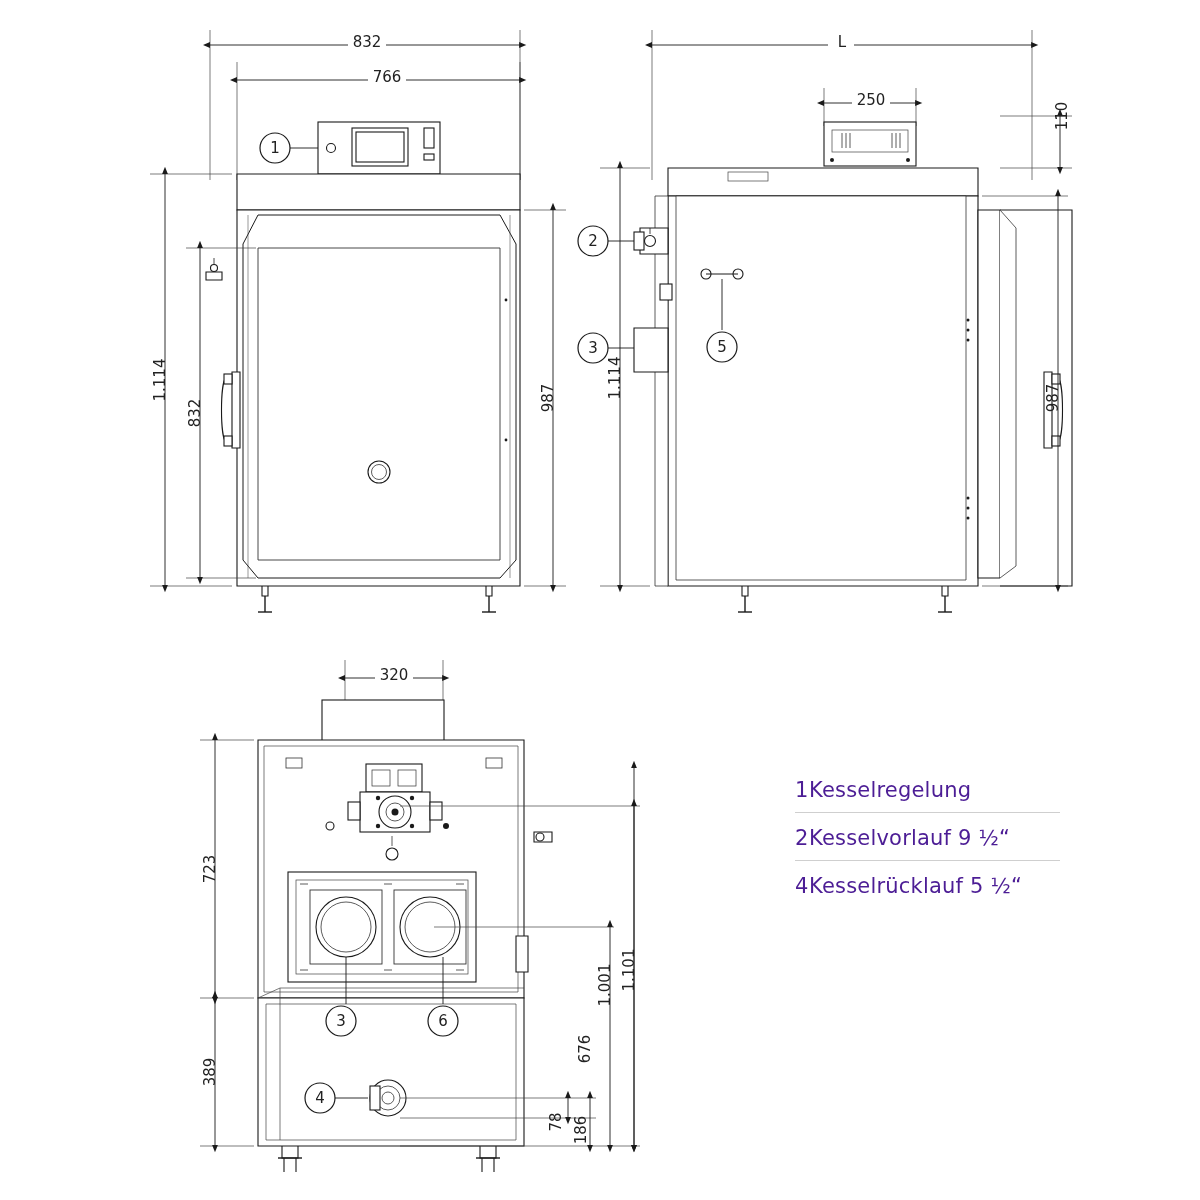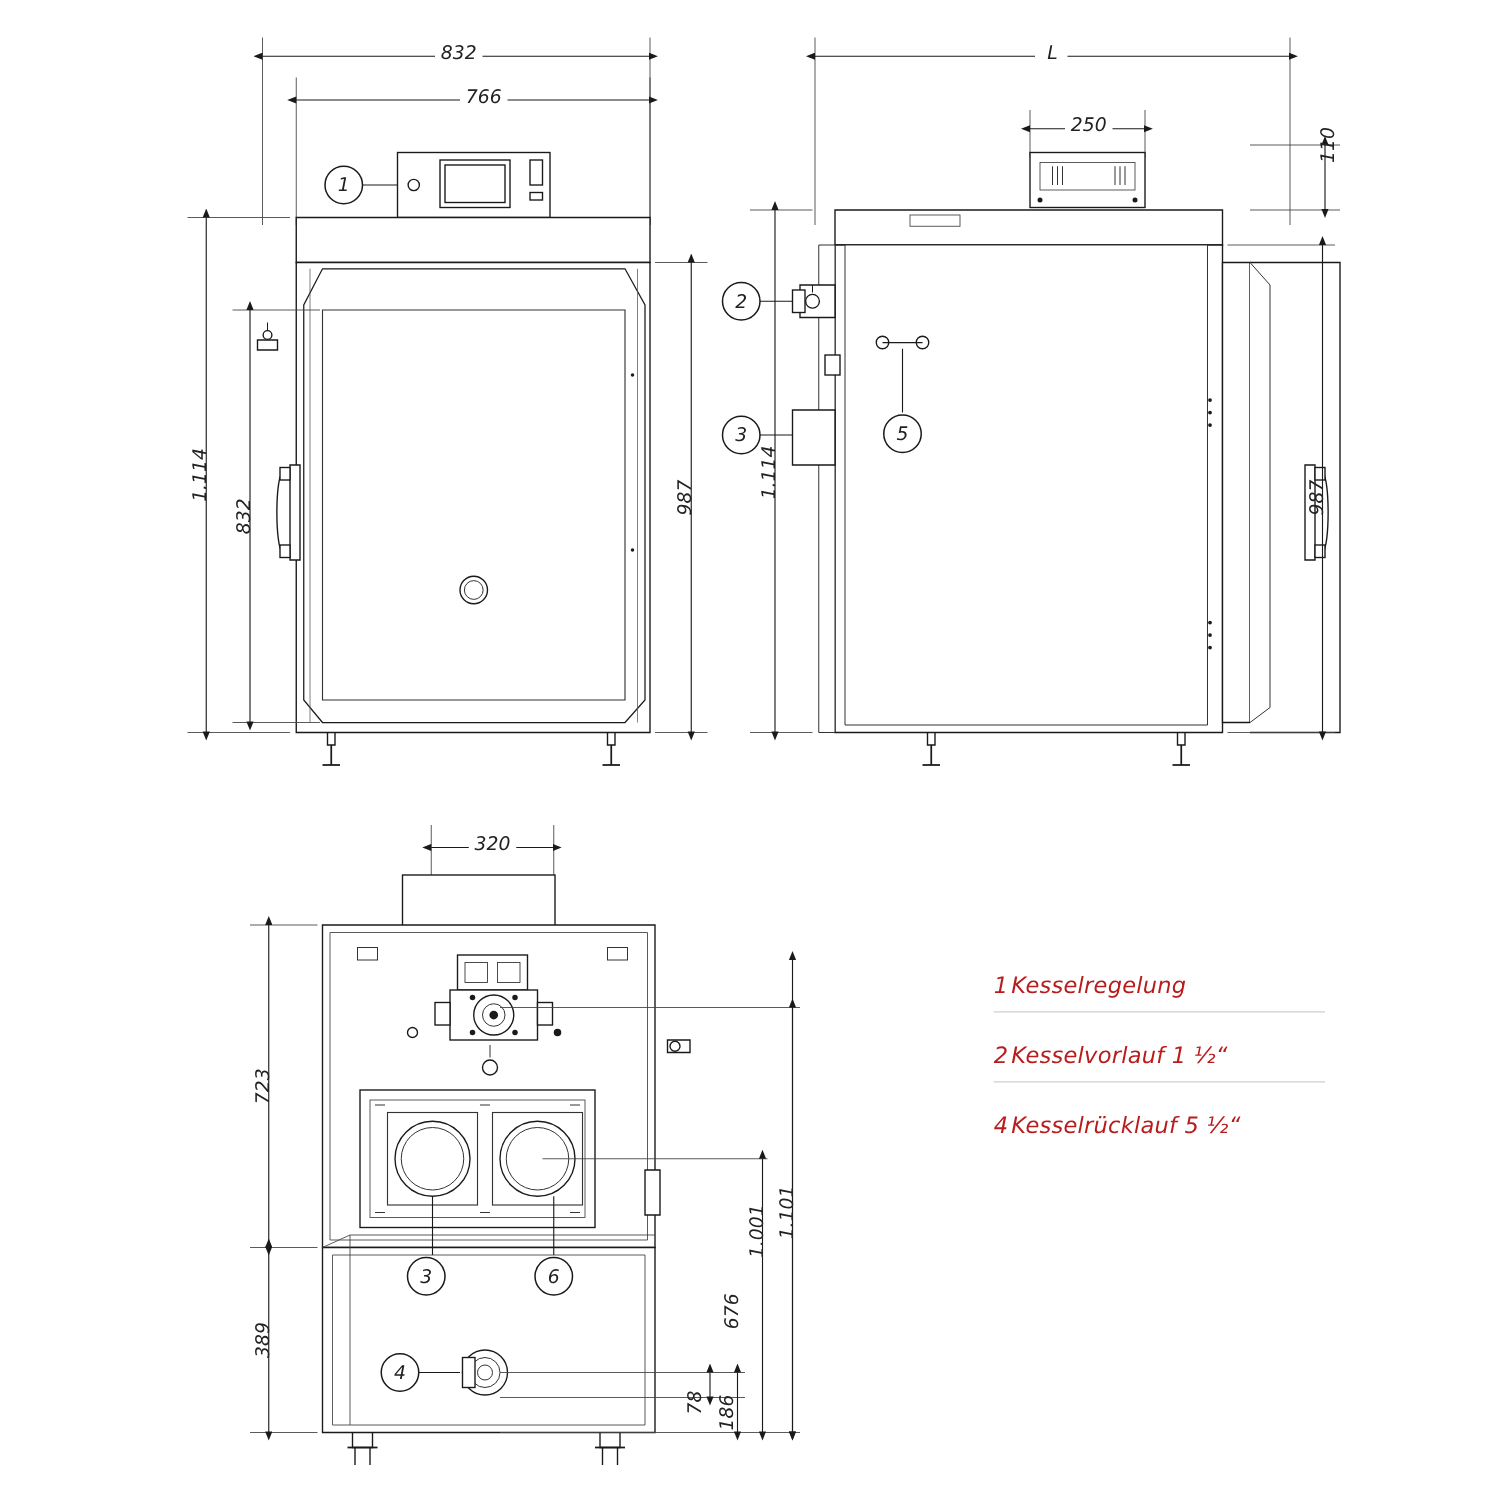--- a/index.html
+++ b/index.html
@@ -10,21 +10,20 @@
   body {
     font-family: "DejaVu Sans", sans-serif;
     color: #1a1a1a;
   }
   #sheet {
     position: relative;
     width: 1200px;
     height: 1200px;
     background: #ffffff;
     overflow: hidden;
-    font-style: italic;
   }
   svg.drawing {
     position: absolute;
     left: 0;
     top: 0;
     width: 1200px;
     height: 1200px;
   }
   .dim-text {
     font-family: "DejaVu Sans", sans-serif;
@@ -43,25 +42,25 @@
     text-anchor: middle;
     dominant-baseline: central;
   }
   .legend {
     position: absolute;
     left: 795px;
     top: 778px;
     width: 265px;
   }
   .legend-row {
-    font-size: 18px;
-    color: #b91c1c;
+    font-size: 21px;
+    color: #4c1d95;
     padding: 0 0 10px 0;
     border-bottom: 1px solid #cfcfcf;
-    margin-bottom: 24px;
+    margin-bottom: 13px;
     letter-spacing: 0.2px;
     white-space: nowrap;
   }
   .legend-row:last-child {
     border-bottom: none;
   }
   .legend-num {
     display: inline-block;
     width: 14px;
   }
@@ -384,20 +383,20 @@
       <text class="balloon-text" x="443" y="1021">6</text>
       <text class="balloon-text" x="320" y="1098">4</text>
     </g>
   </svg>
 
   <div class="legend">
     <div class="legend-row">
       <span class="legend-num">1</span><span>Kesselregelung</span>
     </div>
     <div class="legend-row">
-      <span class="legend-num">2</span><span>Kesselvorlauf 1 ½“</span>
+      <span class="legend-num">2</span><span>Kesselvorlauf 9 ½“</span>
     </div>
     <div class="legend-row">
       <span class="legend-num">4</span><span>Kesselrücklauf 5 ½“</span>
     </div>
   </div>
 
 </div>
 
 </body></html>

